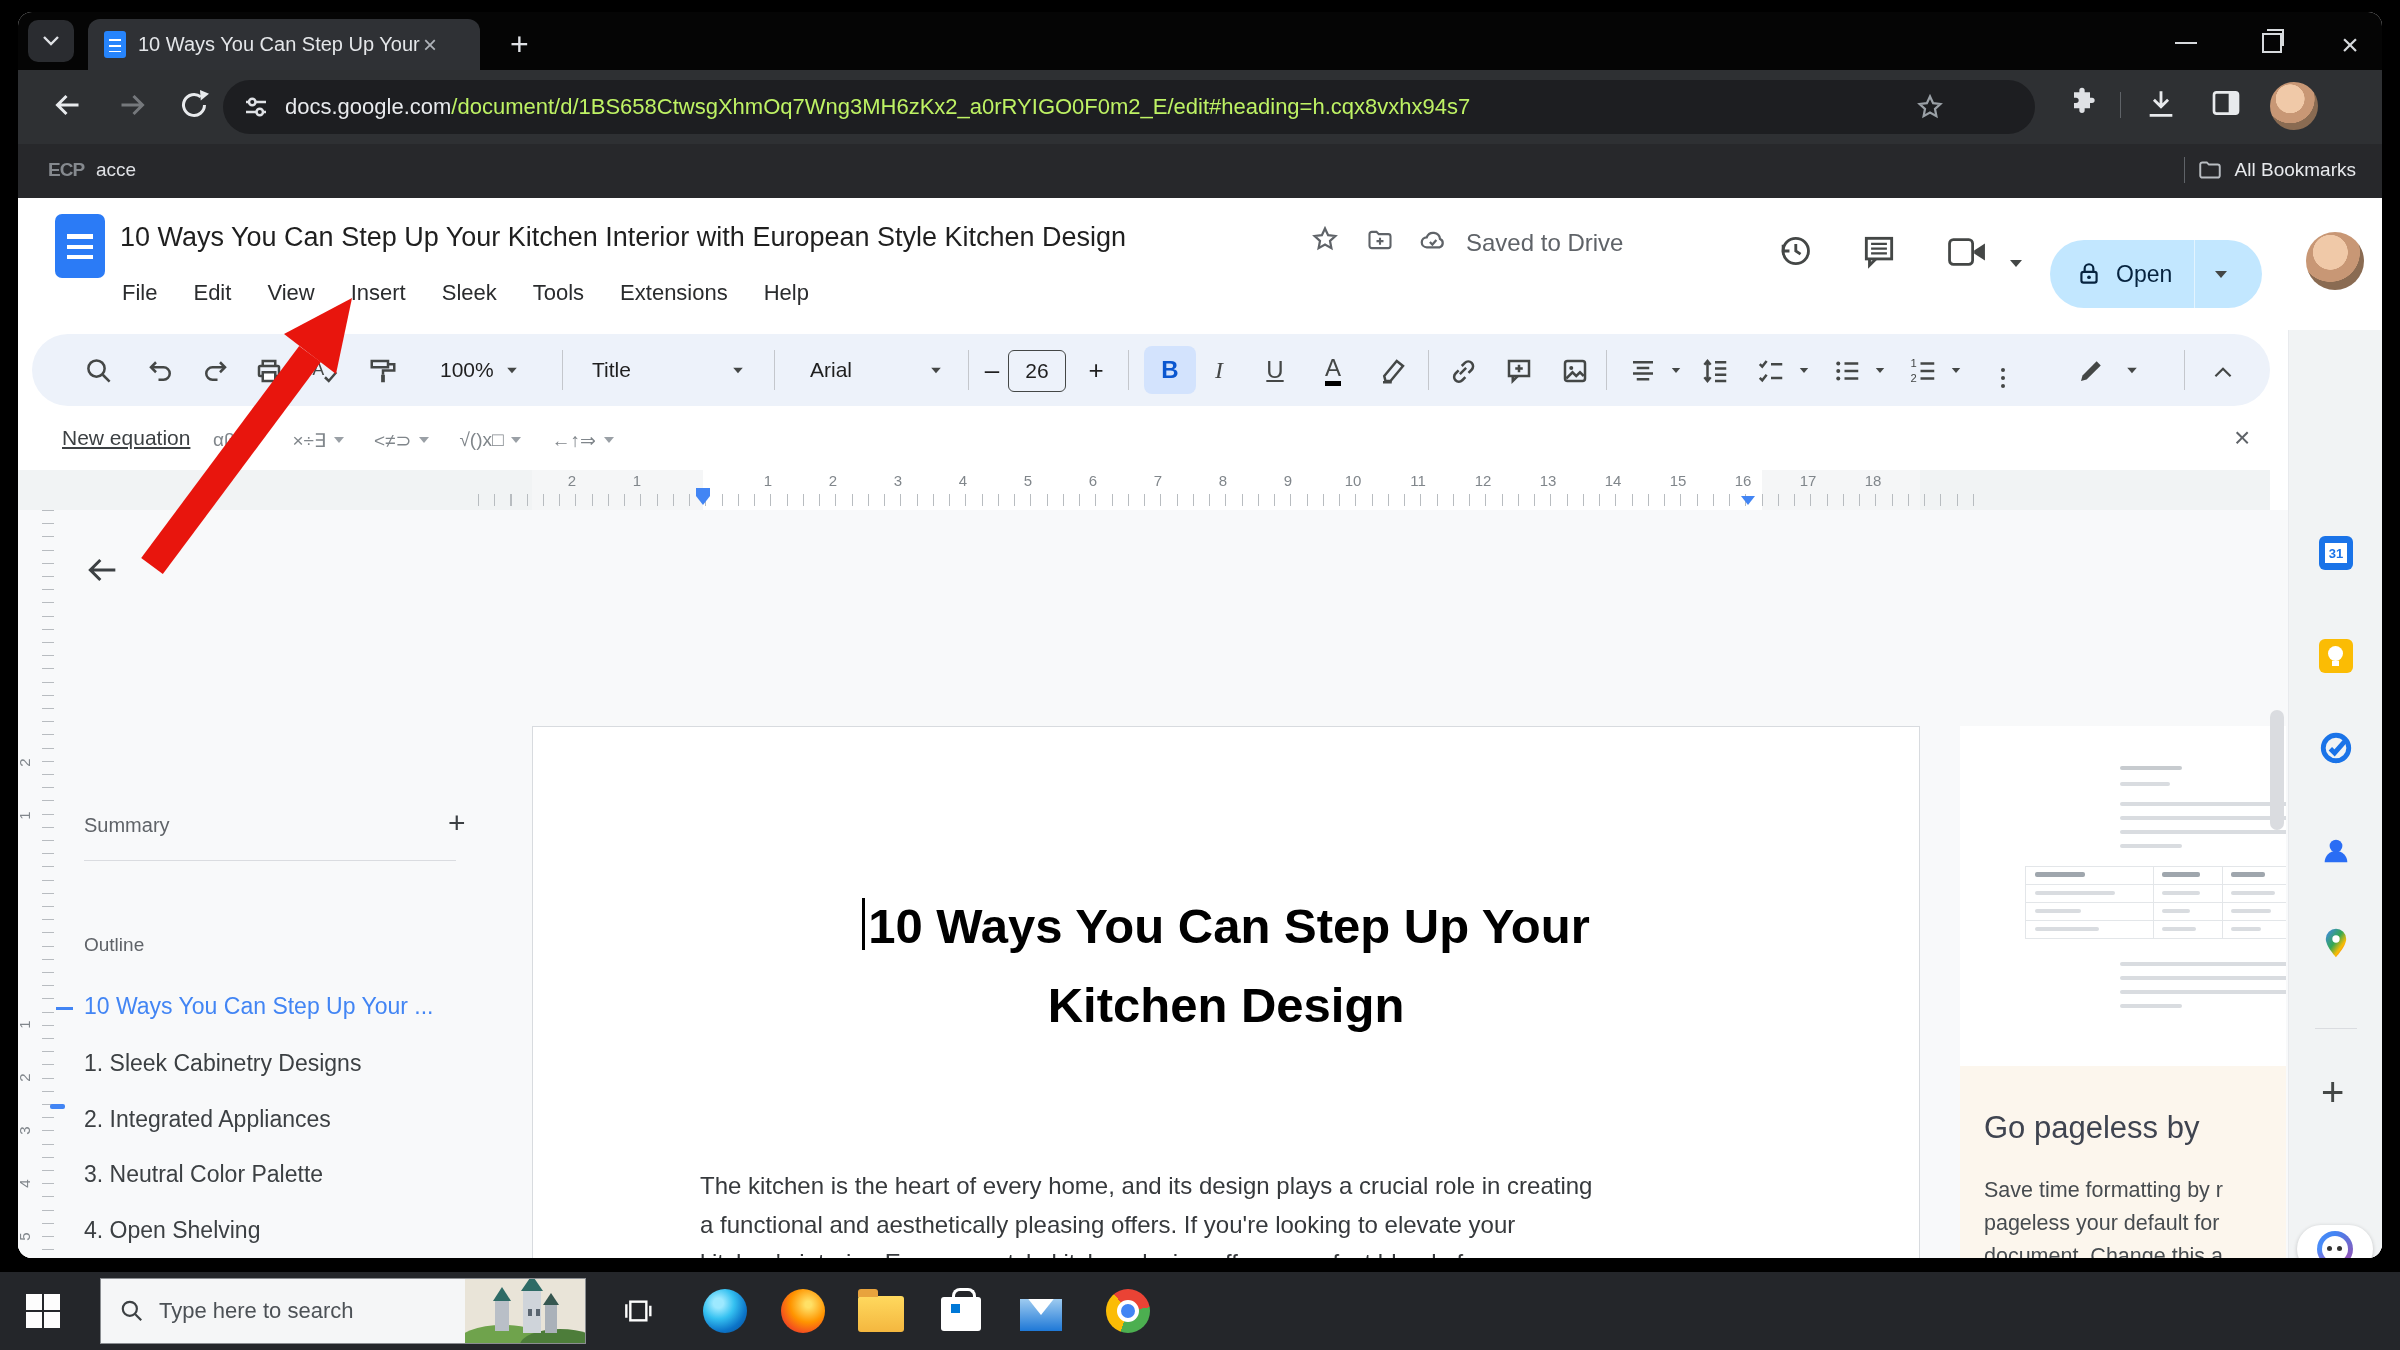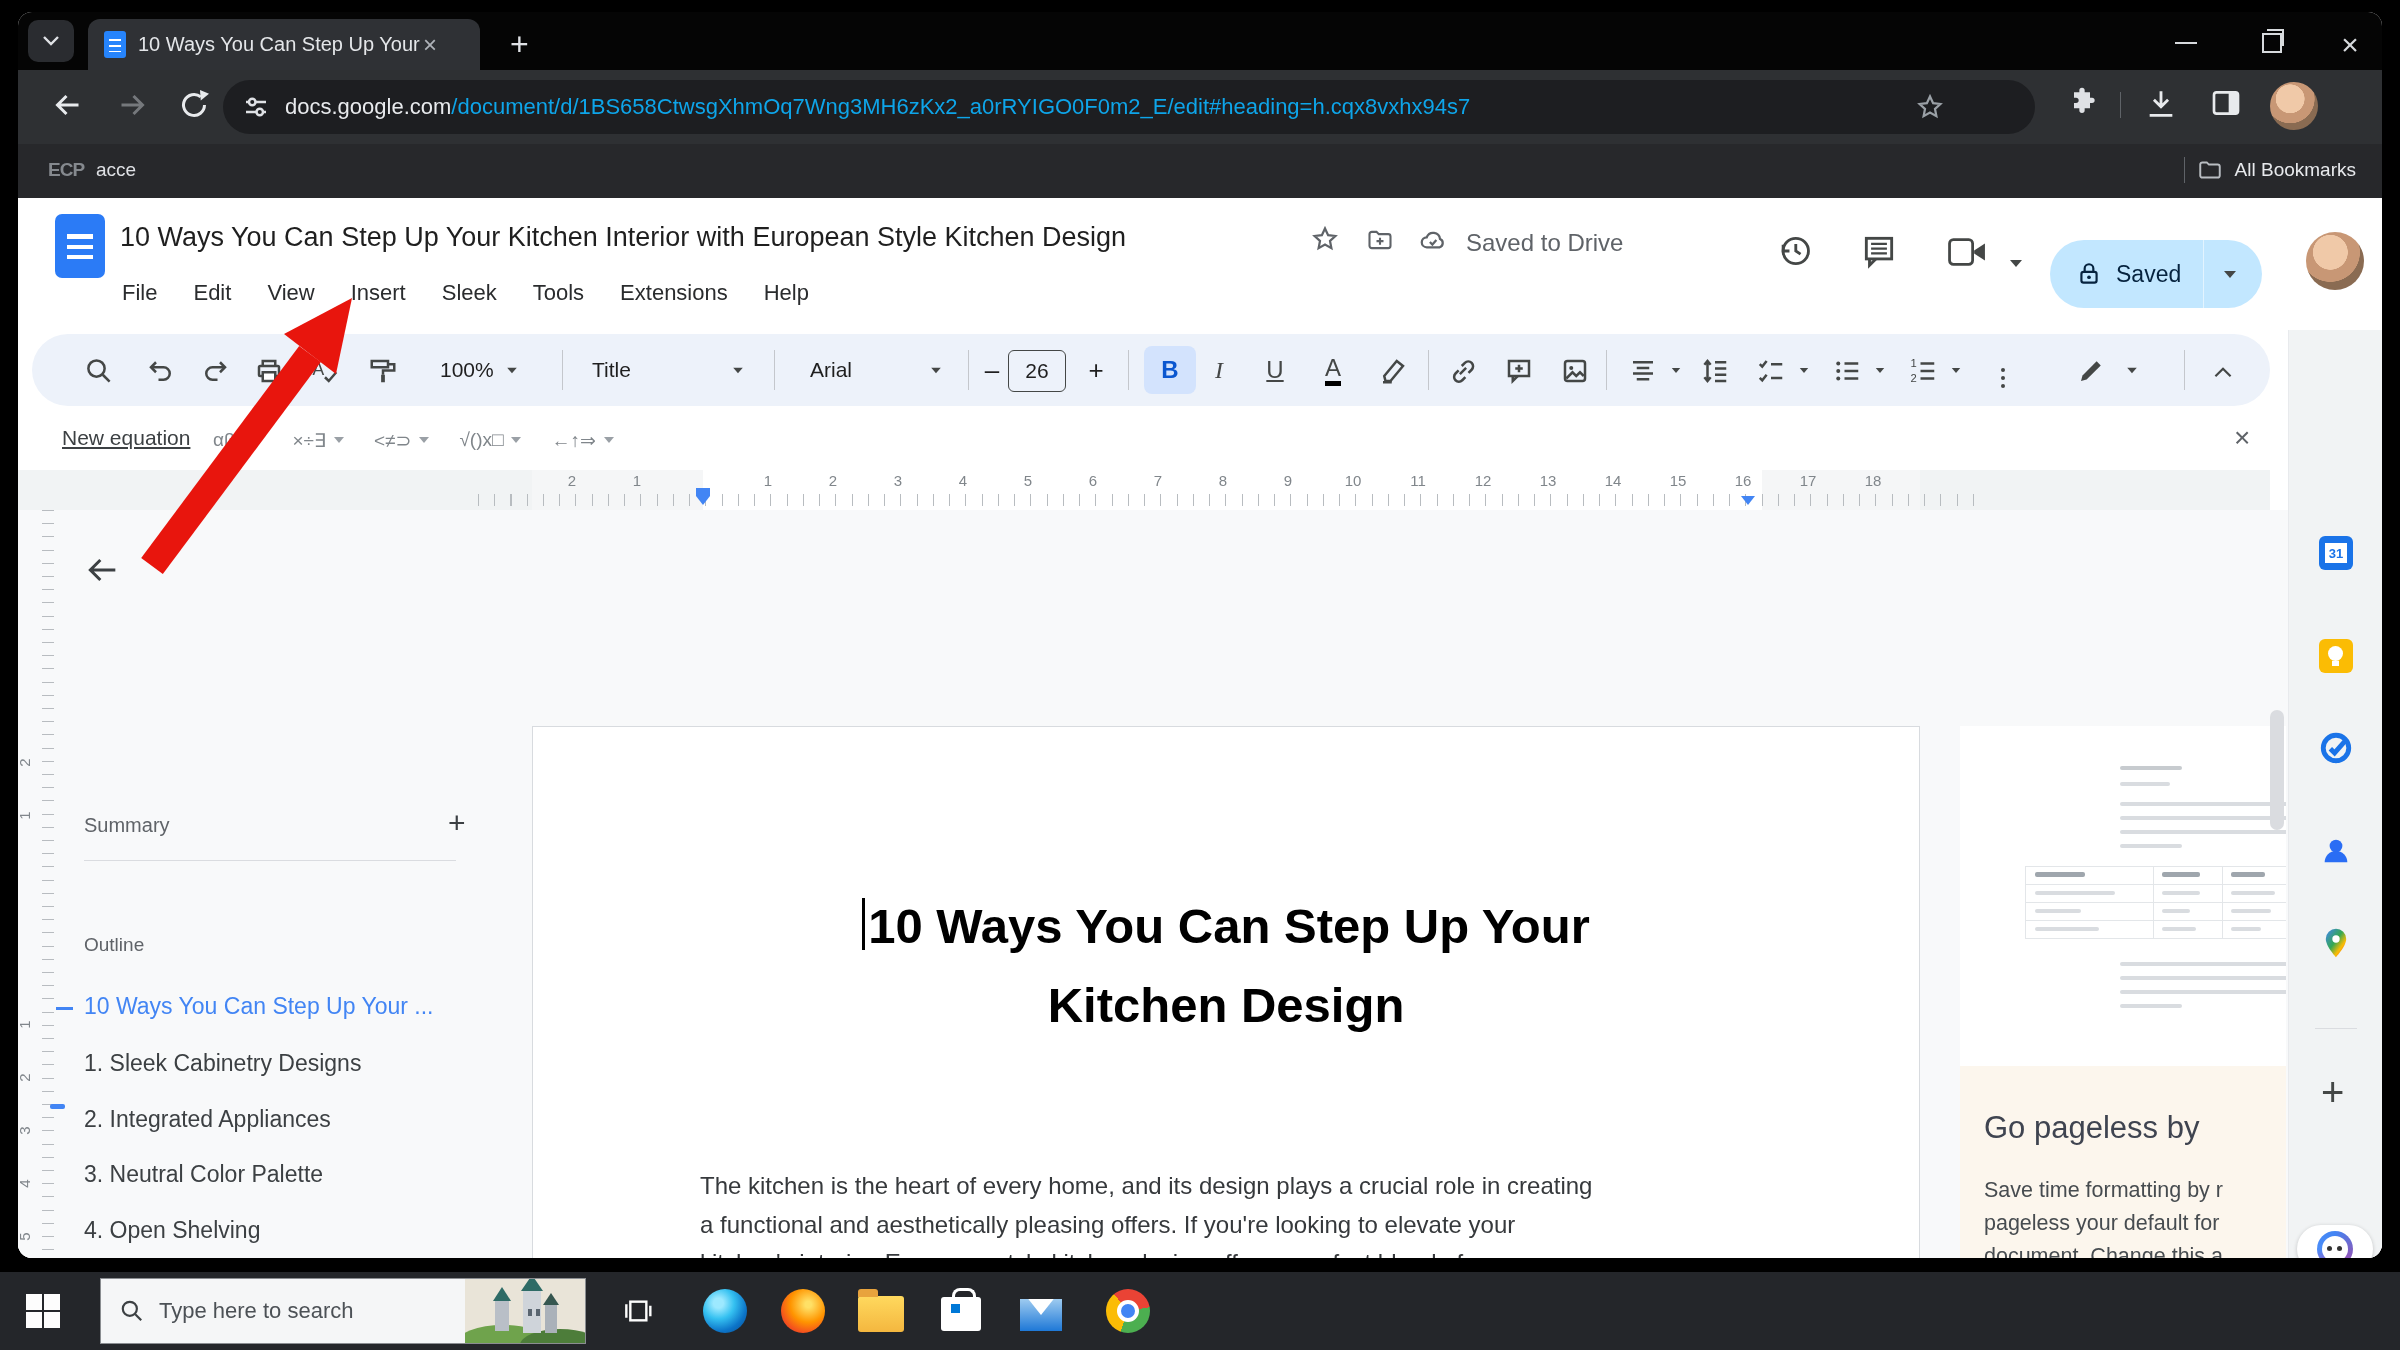--- a/index.html
+++ b/index.html
@@ -24,21 +24,21 @@
   .wc-min{left:2140px;} .wc-min i{display:block;width:22px;height:2px;background:#d7dadd;}
   .wc-max{left:2226px;} .wc-max i{display:block;width:16px;height:16px;border:2px solid #d7dadd;position:relative;}
   .wc-max i::before{content:"";position:absolute;left:3px;top:-6px;width:15px;height:15px;border:2px solid #d7dadd;border-left:none;border-bottom:none;}
   .wc-close{left:2304px;color:#d7dadd;font-size:30px;}
   
   #addr{position:absolute;left:0;top:58px;width:100%;height:74px;background:#2e3033;}
   .navic{position:absolute;top:17px;}
   #urlpill{position:absolute;left:205px;top:10px;width:1812px;height:54px;border-radius:27px;background:#1d1e21;
     display:flex;align-items:center;}
   #urltext{font-size:22px;white-space:nowrap;overflow:hidden;margin-left:14px;width:1630px;}
-  #urltext .host{color:#e8eaed;} #urltext .path{color:#0ea5e9;}
+  #urltext .host{color:#e8eaed;} #urltext .path{color:#bef264;}
   .kebab{width:4px;height:4px;border-radius:50%;background:#dfe1e5;box-shadow:0 9px 0 #dfe1e5,0 18px 0 #dfe1e5;}
   
   #bkbar{position:absolute;left:0;top:132px;width:100%;height:54px;background:#27282b;}
   #bkfav{position:absolute;left:30px;top:15px;color:#85898e;font-size:19px;font-weight:700;letter-spacing:-1px;}
   #bklabel{position:absolute;left:78px;top:15px;color:#dfe1e5;font-size:19px;}
   #allbk{position:absolute;right:26px;top:13px;display:flex;align-items:center;gap:12px;color:#e8eaed;font-size:19px;}
   .vsep{width:1px;height:26px;background:#5f6368;}
   
   #docs{position:absolute;left:0;top:186px;width:100%;height:1060px;background:#fff;}
   .docsicon{width:50px;height:64px;background:#2b7bf6;border-radius:7px;position:absolute;left:37px;top:16px;}
@@ -267,21 +267,21 @@
         <rect x="1" y="2" width="15" height="16" rx="2.5" fill="none" stroke="#444746" stroke-width="1.8"></rect>
         <path d="M17 9l7-4.5v11L17 11z" fill="#444746"></path>
       </svg>
     <span class="dd abs" style="left:1992px;top:62px;"></span>
     <div id="share">
       <svg width="26" height="26" viewBox="0 0 24 24" style="margin-left:26px;">
           <rect x="5" y="10" width="14" height="10" rx="2" fill="none" stroke="#06233f" stroke-width="2"></rect>
           <path d="M8 10V7a4 4 0 0 1 8 0v3" fill="none" stroke="#06233f" stroke-width="2"></path>
           <circle cx="12" cy="15" r="1.7" fill="#06233f"></circle>
         </svg>
-      <span id="sharelabel">Saved</span>
+      <span id="sharelabel">Open</span>
       <span id="sharediv"></span>
       <span class="dd" style="margin-left:20px;"></span>
     </div>
     <div class="hdr-avatar"></div>
 
     <div id="toolbar">
       <svg class="abs" style="left:52px;top:22px;" width="30" height="30" viewBox="0 0 24 24">
           <circle cx="10" cy="10" r="6.5" fill="none" stroke="#444746" stroke-width="2"></circle>
           <path d="M15 15l5.5 5.5" stroke="#444746" stroke-width="2"></path>
         </svg>

